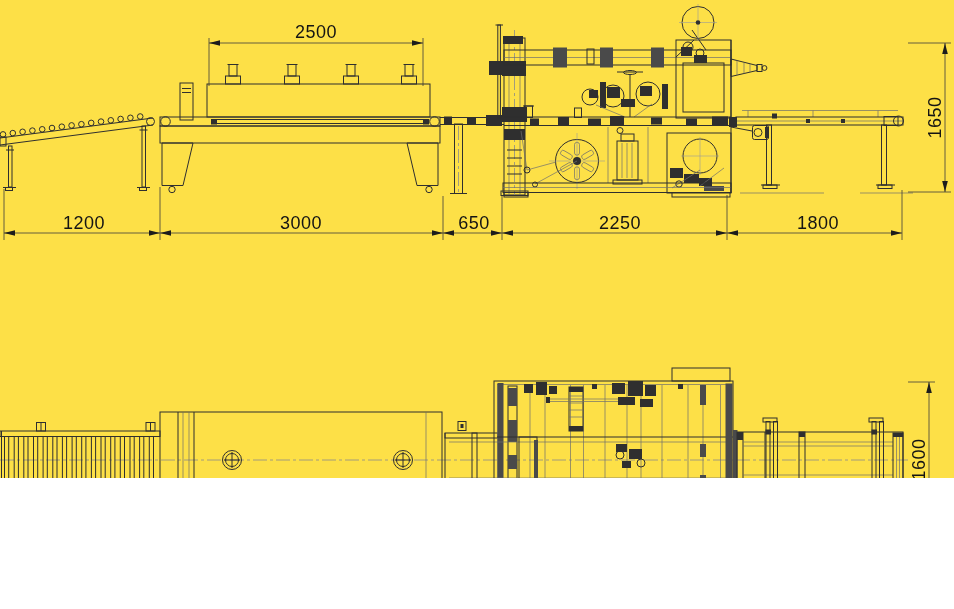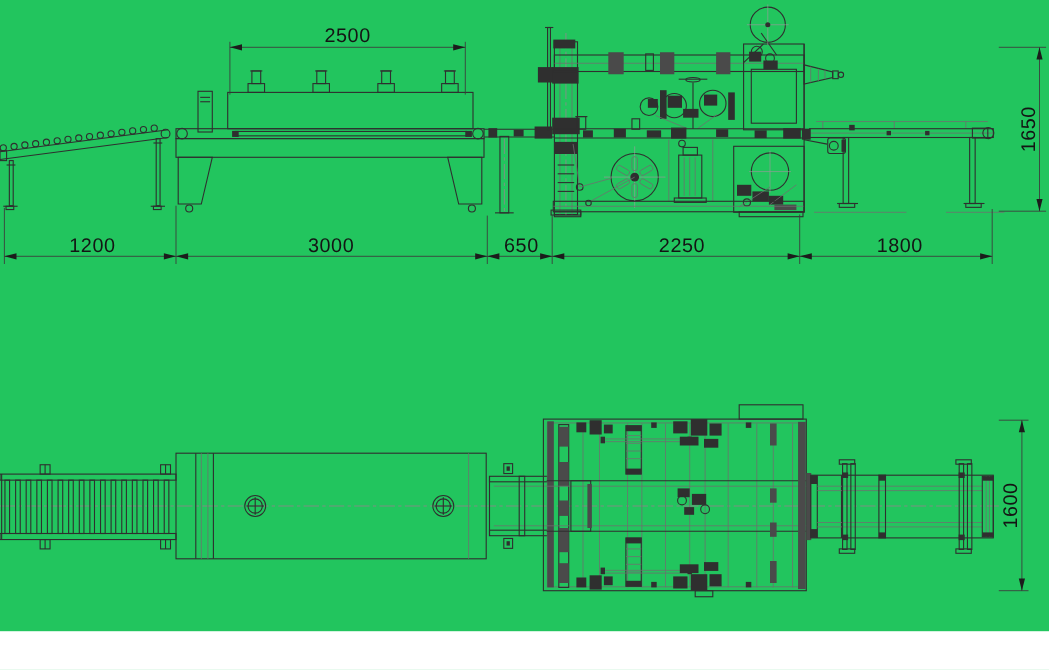--- a/index.html
+++ b/index.html
@@ -1,16 +1,16 @@
 <!DOCTYPE html>
 <html><head>
 <meta charset="utf-8">
 <style>
   html,body{margin:0;padding:0;background:#ffffff;}
-  #stage{position:relative;width:954px;height:574px;background:#22c55e;overflow:hidden;
+  #stage{position:relative;width:954px;height:478px;background:#fde047;overflow:hidden;
          font-family:"Liberation Sans",sans-serif;}
   #dwg line, #dwg rect, #dwg circle, #dwg ellipse, #dwg polygon, #dwg path{
     stroke:#2f2f2f; stroke-width:1; fill:none;}
   #dwg .dark{fill:#2f2f2f; stroke:none;}
   #dwg .mid{fill:#4a4a4a; stroke:none;}
   #dwg .thin{stroke:#6e6e6e; stroke-width:.7;}
   #dwg .hair{stroke:#9a9a9a; stroke-width:.6;}
   #dwg .cl{stroke:#8a8a8a; stroke-width:.8; stroke-dasharray:14 3 3 3; fill:none;}
   #dwg .arr{fill:#1c1c1c; stroke:none;}
   #dwg .ext{stroke:#3c3c3c; stroke-width:.8;}

